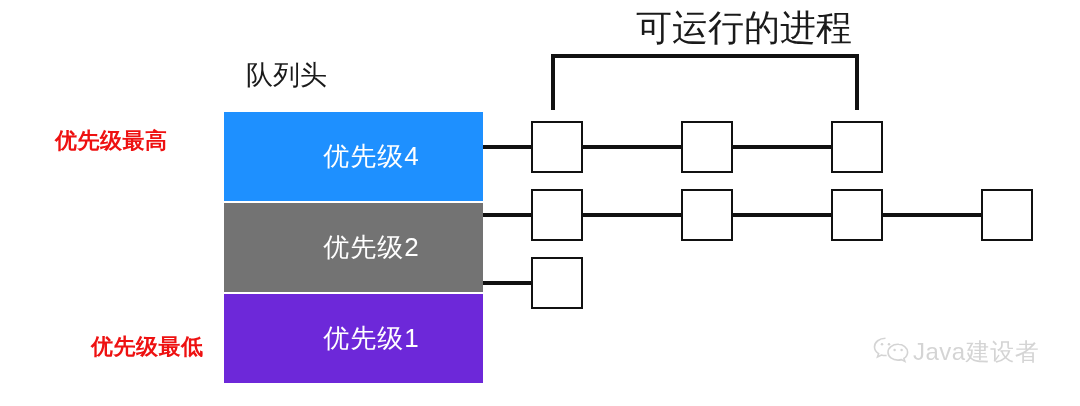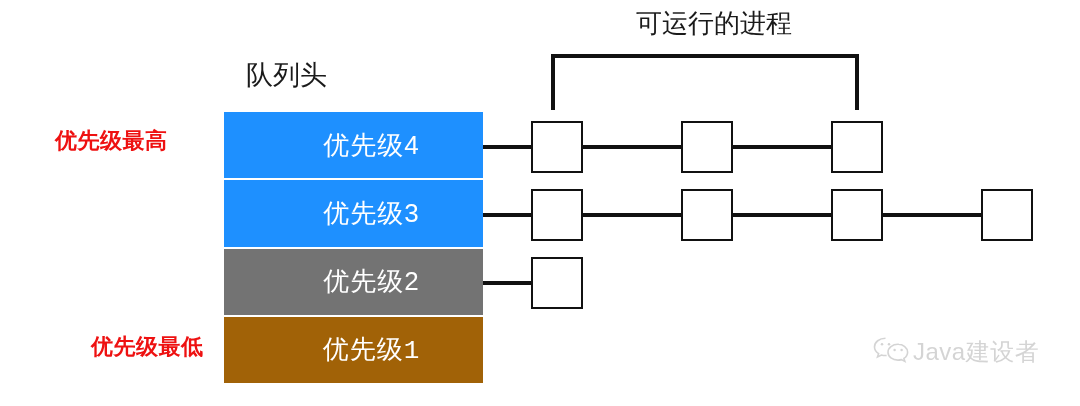--- a/index.html
+++ b/index.html
@@ -63,21 +63,21 @@
     box-sizing: border-box;
     padding-left: 36px;
   }
   .queue-cell:last-child { border-bottom: none; }
 
   
   #runnable-caption {
     position: absolute;
     left: 636px;
     top: 10px;
-    font-size: 26px;
+    font-size: 36px;
     color: #1a1a1a;
     white-space: nowrap;
     line-height: 1;
   }
 
   
   #bracket {
     position: absolute;
     left: 551px;
     top: 54px;
@@ -144,27 +144,24 @@
   <div class="priority-caption" id="caption-highest" style="color: rgb(238, 17, 17);">优先级最高</div>
 
   <div class="priority-caption" id="caption-lowest" style="color: rgb(238, 17, 17); margin-left: 36px;">优先级最低</div>
 
   <div id="queue-head-label">队列头</div>
 
   <div id="queue-column">
     <div class="queue-cell" style="background: rgb(30, 144, 255);">
       <span>优先级4</span>
     </div>
-    <div class="queue-cell" style="background: rgb(30, 144, 255);">
-      <span>优先级3</span>
-    </div>
     <div class="queue-cell" style="background: #737373;">
       <span>优先级2</span>
     </div>
-    <div class="queue-cell" style="background: #a16207; font-family: Liberation Mono, monospace;">
+    <div class="queue-cell" style="background: #6d28d9;">
       <span>优先级1</span>
     </div>
   </div>
 
   <div id="runnable-caption">可运行的进程</div>
 
   <div id="bracket" style="border-top-color: rgb(17, 17, 17); border-left-color: rgb(17, 17, 17); border-right-color: rgb(17, 17, 17);"></div>
 
   <div class="chain" id="chain-row-0">
       <div class="chain-link link-lead" style="background: rgb(17, 17, 17);"></div>

